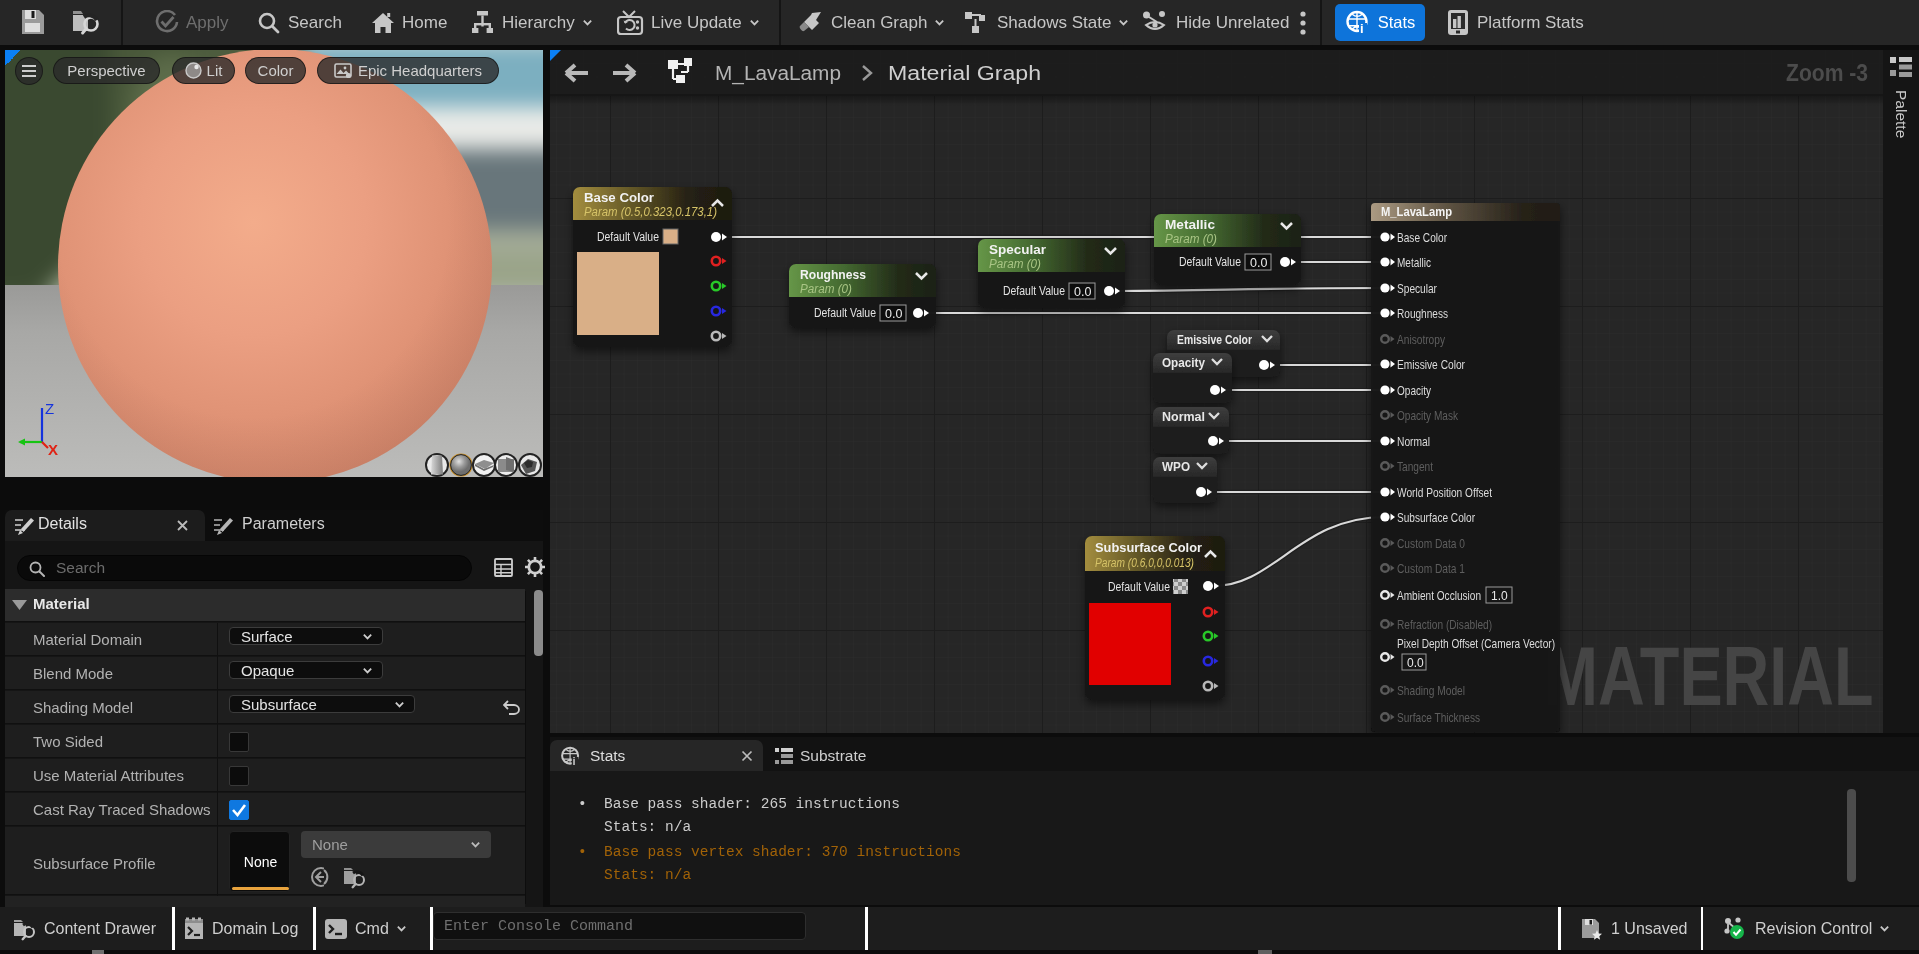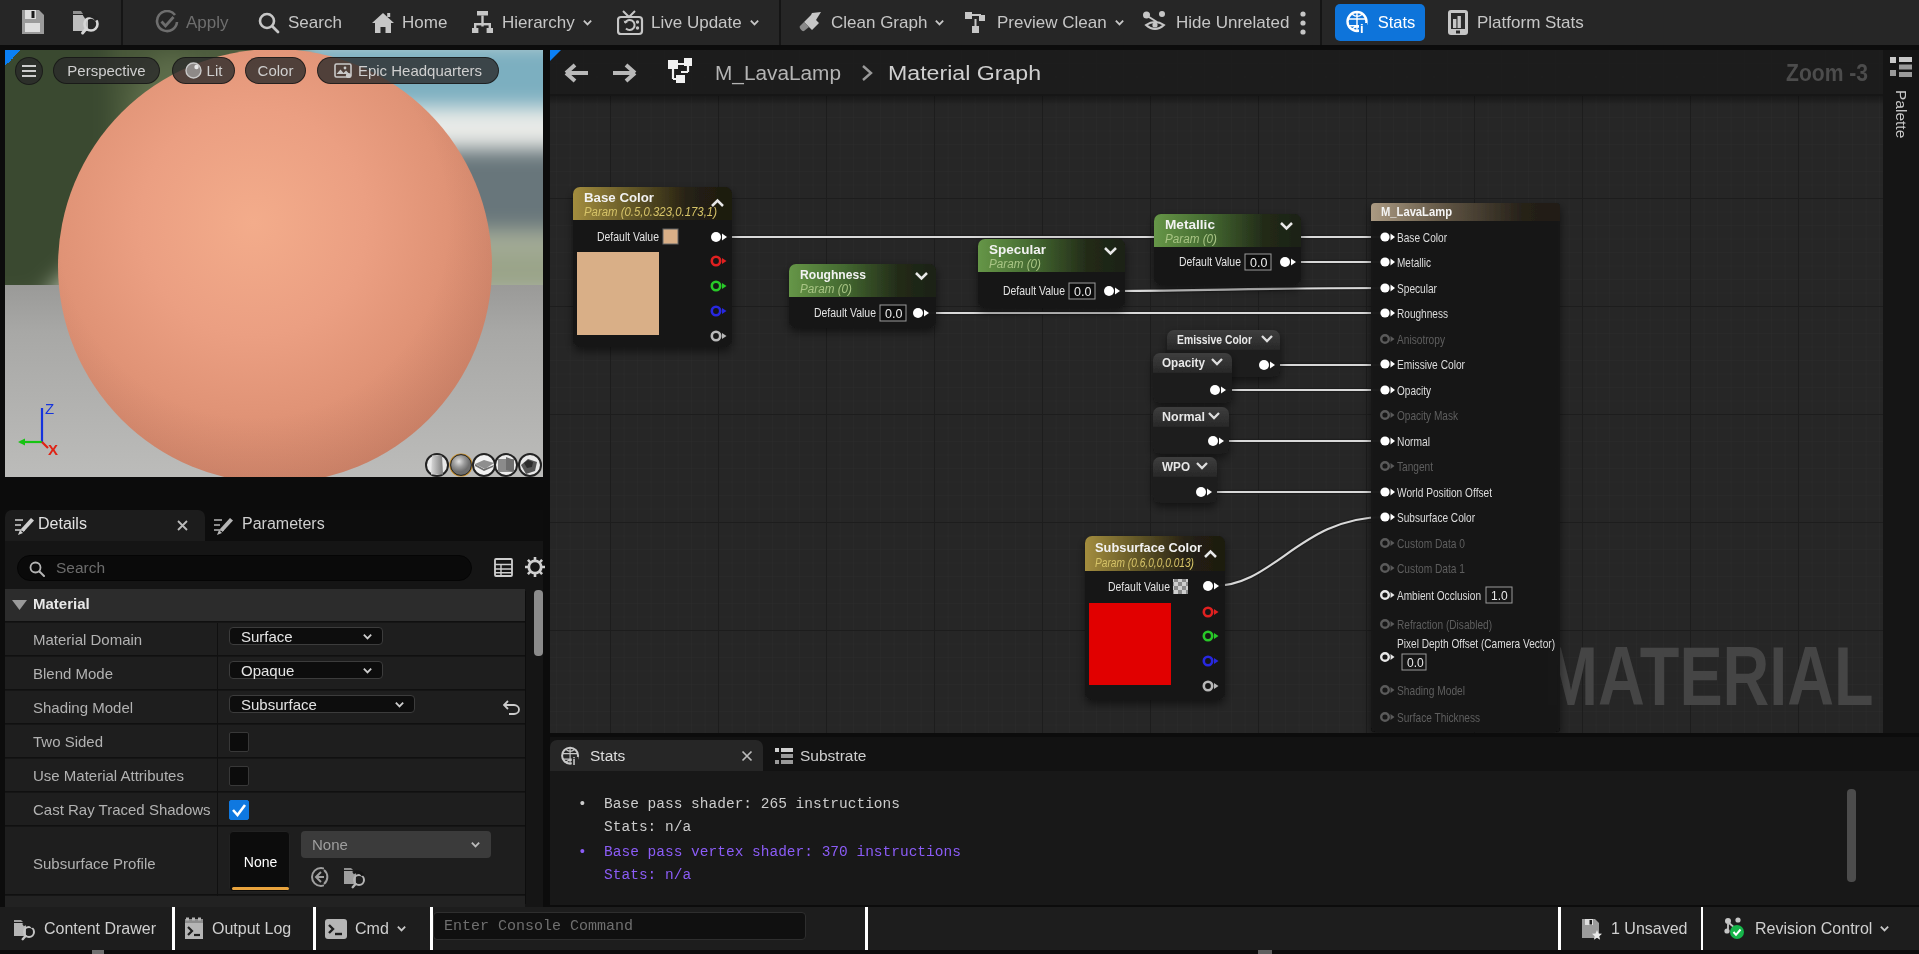--- a/index.html
+++ b/index.html
@@ -114,21 +114,21 @@
         <path d="M2 4l4 4 4-4" stroke="#c6c6c6" stroke-width="2" fill="none"></path>
       </svg>
   </div>
   <div class="titem" style="left:964px">
     <svg width="26" height="26" viewBox="0 0 26 26">
         <rect x="1" y="2" width="7" height="7" fill="#c6c6c6"></rect>
         <rect x="15" y="5" width="6" height="6" fill="#c6c6c6"></rect>
         <rect x="8" y="16" width="7" height="7" fill="#c6c6c6"></rect>
         <path d="M8 5h9M11.5 9v9" stroke="#c6c6c6" stroke-width="2"></path>
       </svg>
-    <span>Preview Clean</span>
+    <span>Shadows State</span>
     <svg class="chev" viewBox="0 0 12 12">
         <path d="M2 4l4 4 4-4" stroke="#c6c6c6" stroke-width="2" fill="none"></path>
       </svg>
   </div>
   <div class="titem" style="left:1142px">
     <svg width="27" height="26" viewBox="0 0 27 26">
         <circle cx="4.5" cy="5" r="3.5" fill="#c6c6c6"></circle>
         <circle cx="20" cy="4" r="3" fill="#c6c6c6"></circle>
         <path d="M7 7l8 5" stroke="#c6c6c6" stroke-width="2"></path>
         <path d="M4 15 q9 -6 18 0 q-9 8 -18 0z" fill="none" stroke="#c6c6c6" stroke-width="2"></path>
@@ -703,21 +703,21 @@
   <svg class="abs" style="left:225px;top:10px" width="18" height="18" viewBox="0 0 18 18">
       <rect x="0" y="1" width="4" height="4" fill="#cfcfcf"></rect>
       <rect x="6" y="1" width="12" height="4" fill="#cfcfcf"></rect>
       <rect x="6" y="7" width="12" height="4" fill="#9a9a9a"></rect>
       <rect x="0" y="13" width="4" height="4" fill="#9a9a9a"></rect>
       <rect x="6" y="13" width="12" height="4" fill="#9a9a9a"></rect>
     </svg>
   <div class="abs" style="left:250px;top:10px;color:#cfcfcf;font-size:15.5px">Substrate</div>
   <div class="abs" style="left:0px;top:34px;width:1369px;height:134px;background:#181818"></div>
   <div class="abs mono" style="left:28px;top:56px;color:#cccccc;font-size:14.5px;line-height:22.5px">•&nbsp;&nbsp;Base pass shader: 265 instructions<br>&nbsp;&nbsp;&nbsp;Stats: n/a</div>
-  <div class="abs mono" style="left:28px;top:104px;color:#8b5cf6;font-size:14.5px;line-height:22.5px">•&nbsp;&nbsp;Base pass vertex shader: 370 instructions<br>&nbsp;&nbsp;&nbsp;Stats: n/a</div>
+  <div class="abs mono" style="left:28px;top:104px;color:#a16207;font-size:14.5px;line-height:22.5px">•&nbsp;&nbsp;Base pass vertex shader: 370 instructions<br>&nbsp;&nbsp;&nbsp;Stats: n/a</div>
   <div class="abs" style="left:1297px;top:52px;width:9px;height:93px;background:#4c4c4c;border-radius:4px"></div>
 </div>
 <div id="bottombar">
   <div class="bbsec" style="left:0;width:172px;padding-left:13px">
     <svg width="24" height="24" viewBox="0 0 24 24">
         <path d="M1 3h7l2 2h-9z" fill="#9f9f9f"></path>
         <path d="M1 6h12v13H1z" fill="#b5b5b5"></path>
         <circle cx="16" cy="15" r="5" fill="none" stroke="#c5c5c5" stroke-width="2"></circle>
         <path d="M12.5 19l-2.8 3.2" stroke="#c5c5c5" stroke-width="2.4" stroke-linecap="round"></path>
         <path d="M10 8 a7 7 0 0 1 10 2.5" stroke="#1d1d1d" stroke-width="3" fill="none"></path>
@@ -727,21 +727,21 @@
   <div class="bbsec" style="left:175px;width:138px;padding-left:8px">
     <svg width="22" height="24" viewBox="0 0 22 24">
         <path d="M2 2h18v20H2z" fill="#b5b5b5"></path>
         <path d="M2 2h18v4H2z" fill="#8d8d8d"></path>
         <rect x="3" y="0.5" width="3" height="3" fill="#b5b5b5"></rect>
         <rect x="9" y="0.5" width="3" height="3" fill="#b5b5b5"></rect>
         <rect x="15" y="0.5" width="3" height="3" fill="#b5b5b5"></rect>
         <path d="M5 10l4 4-4 4" stroke="#1d1d1d" stroke-width="2.2" fill="none"></path>
         <path d="M11 18h6" stroke="#1d1d1d" stroke-width="2.2"></path>
       </svg>
-    <span>Output Log</span>
+    <span>Domain Log</span>
   </div>
   <div class="bbsec" style="left:316px;width:114px;padding-left:8px">
     <svg width="24" height="22" viewBox="0 0 24 22">
         <rect x="1" y="1" width="22" height="20" rx="3" fill="#b5b5b5"></rect>
         <path d="M5 7l4 4-4 4" stroke="#1d1d1d" stroke-width="2.4" fill="none"></path>
         <path d="M11 16h7" stroke="#1d1d1d" stroke-width="2.4"></path>
       </svg>
     <span>Cmd</span>
     <svg class="chev" viewBox="0 0 12 12">
         <path d="M2 4l4 4 4-4" stroke="#c6c6c6" stroke-width="2" fill="none"></path>

